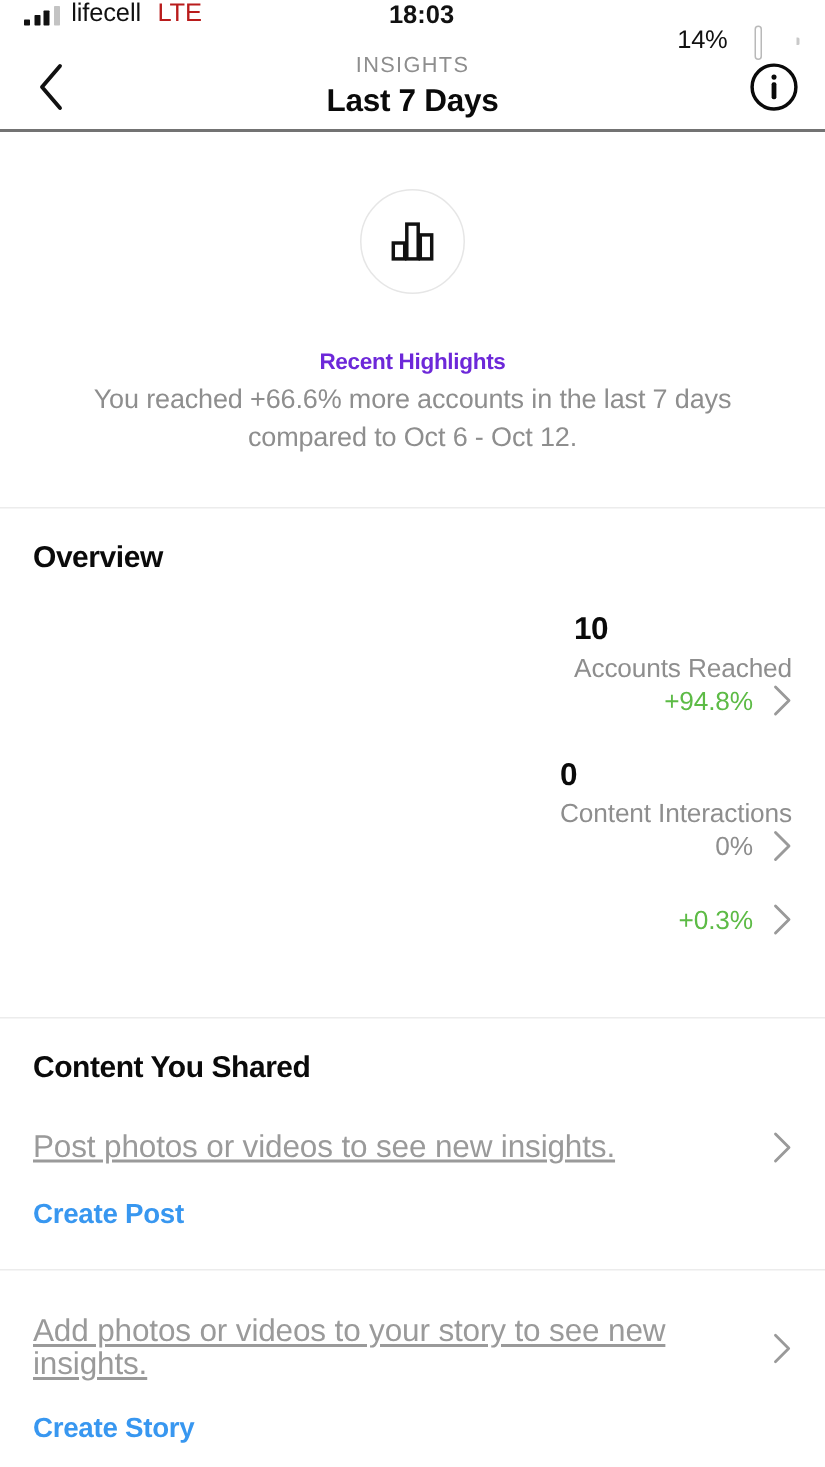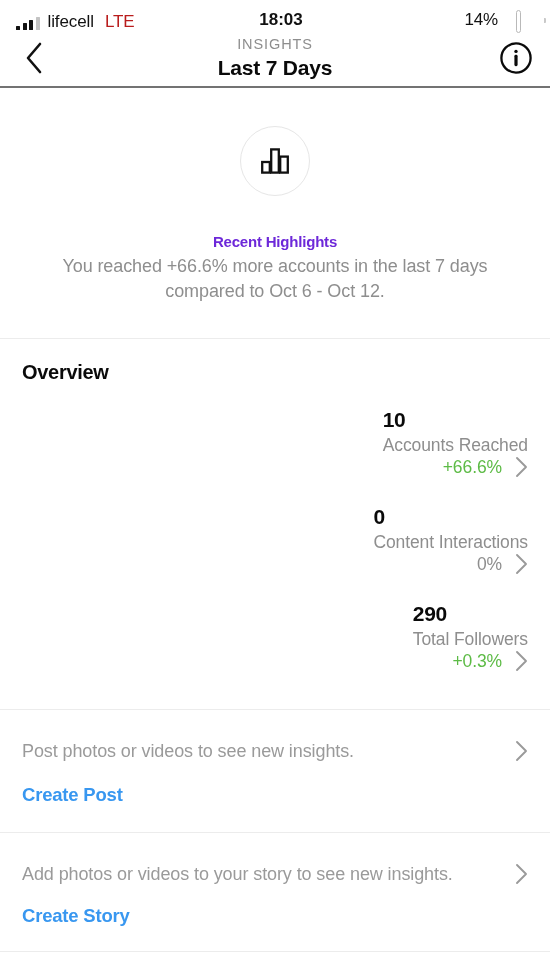--- a/index.html
+++ b/index.html
@@ -8,23 +8,24 @@
     background: #ffffff;
     font-family: "Liberation Sans", sans-serif;
     -webkit-font-smoothing: antialiased;
     overflow: hidden;
   }
   .phone { position: relative; width: 550px; height: 978px; background: #fff; }
 
   
   .statusbar {
     height: 30px; width: 100%;
-    display: flex; align-items: flex-end;
-    padding: 0 6px 0 16px;
+    display: flex; align-items: flex-start;
+    padding: 0 19px 0 16px;
     position: relative;
+    flex-direction: column;
   }
   .sb-left { display: flex; align-items: flex-end; gap: 8px; }
   .signal { display: flex; align-items: flex-end; gap: 2.5px; height: 13px; }
   .signal i { display: block; width: 4px; background: #111; border-radius: 0.5px; }
   .signal i:nth-child(1) { height: 4.5px; }
   .signal i:nth-child(2) { height: 7.5px; }
   .signal i:nth-child(3) { height: 10.5px; }
   .signal i:nth-child(4) { height: 13px; background: #c3c3c3; }
   .carrier { font-size: 17px; color: #111; letter-spacing: -0.1px; line-height: 17px; }
   .lte { font-size: 17px; color: #b91c1c; letter-spacing: -0.1px; line-height: 17px; margin-left: 3px; }
@@ -111,21 +112,21 @@
   .delta-pos { color: #5dbb46; }
   .delta-flat { color: #8e8e8e; }
   .overview-pad { padding-bottom: 34px; }
 
   
   .shared-row {
     display: flex; align-items: center; justify-content: space-between;
     padding-top: 30px;
   }
   .shared-text {
-    font-size: 18px; color: #9a9a9a; letter-spacing: -0.1px; line-height: 22px;
+    font-size: 21px; color: #9a9a9a; letter-spacing: -0.1px; line-height: 22px; text-decoration: underline;
   }
   .create-link {
     font-size: 18.5px; font-weight: bold; color: #3897f0;
     letter-spacing: -0.2px; padding-top: 22px; padding-bottom: 26px;
   }
   .create-link.story { padding-top: 20px; padding-bottom: 24px; }
 
   .chev { display: block; }
 </style>
 </head>
@@ -189,57 +190,54 @@
 
   <div class="section overview-pad">
     <div class="section-title">Overview</div>
 
     <div class="metric-row">
       <div class="metric-left">
         <span class="metric-value">10</span>
         <span class="metric-label">Accounts Reached</span>
       </div>
       <div class="metric-right">
-        <span class="metric-delta delta-pos">+66.6%</span>
+        <span class="metric-delta delta-pos">+94.8%</span>
         <svg width="13" height="22" viewBox="0 0 13 22">
           <path d="M2 2 L11 11 L2 20" fill="none" stroke="#9a9a9a" stroke-width="1.9" stroke-linecap="round" stroke-linejoin="round"></path>
         </svg>
       </div>
     </div>
 
     <div class="metric-row">
       <div class="metric-left">
         <span class="metric-value">0</span>
         <span class="metric-label">Content Interactions</span>
       </div>
       <div class="metric-right">
         <span class="metric-delta delta-flat">0%</span>
         <svg width="13" height="22" viewBox="0 0 13 22">
           <path d="M2 2 L11 11 L2 20" fill="none" stroke="#9a9a9a" stroke-width="1.9" stroke-linecap="round" stroke-linejoin="round"></path>
         </svg>
       </div>
     </div>
 
     <div class="metric-row">
-      <div class="metric-left">
-        <span class="metric-value">290</span>
-        <span class="metric-label">Total Followers</span>
-      </div>
       <div class="metric-right">
         <span class="metric-delta delta-pos">+0.3%</span>
         <svg width="13" height="22" viewBox="0 0 13 22">
           <path d="M2 2 L11 11 L2 20" fill="none" stroke="#9a9a9a" stroke-width="1.9" stroke-linecap="round" stroke-linejoin="round"></path>
         </svg>
       </div>
     </div>
   </div>
 
   <div class="divider"></div>
 
   <div class="section">
+    <div class="section-title">Content You Shared</div>
 
     <div class="shared-row">
       <span class="shared-text">Post photos or videos to see new insights.</span>
       <svg width="13" height="22" viewBox="0 0 13 22">
         <path d="M2 2 L11 11 L2 20" fill="none" stroke="#9a9a9a" stroke-width="1.9" stroke-linecap="round" stroke-linejoin="round"></path>
       </svg>
     </div>
     <div class="create-link">Create Post</div>
   </div>
 

